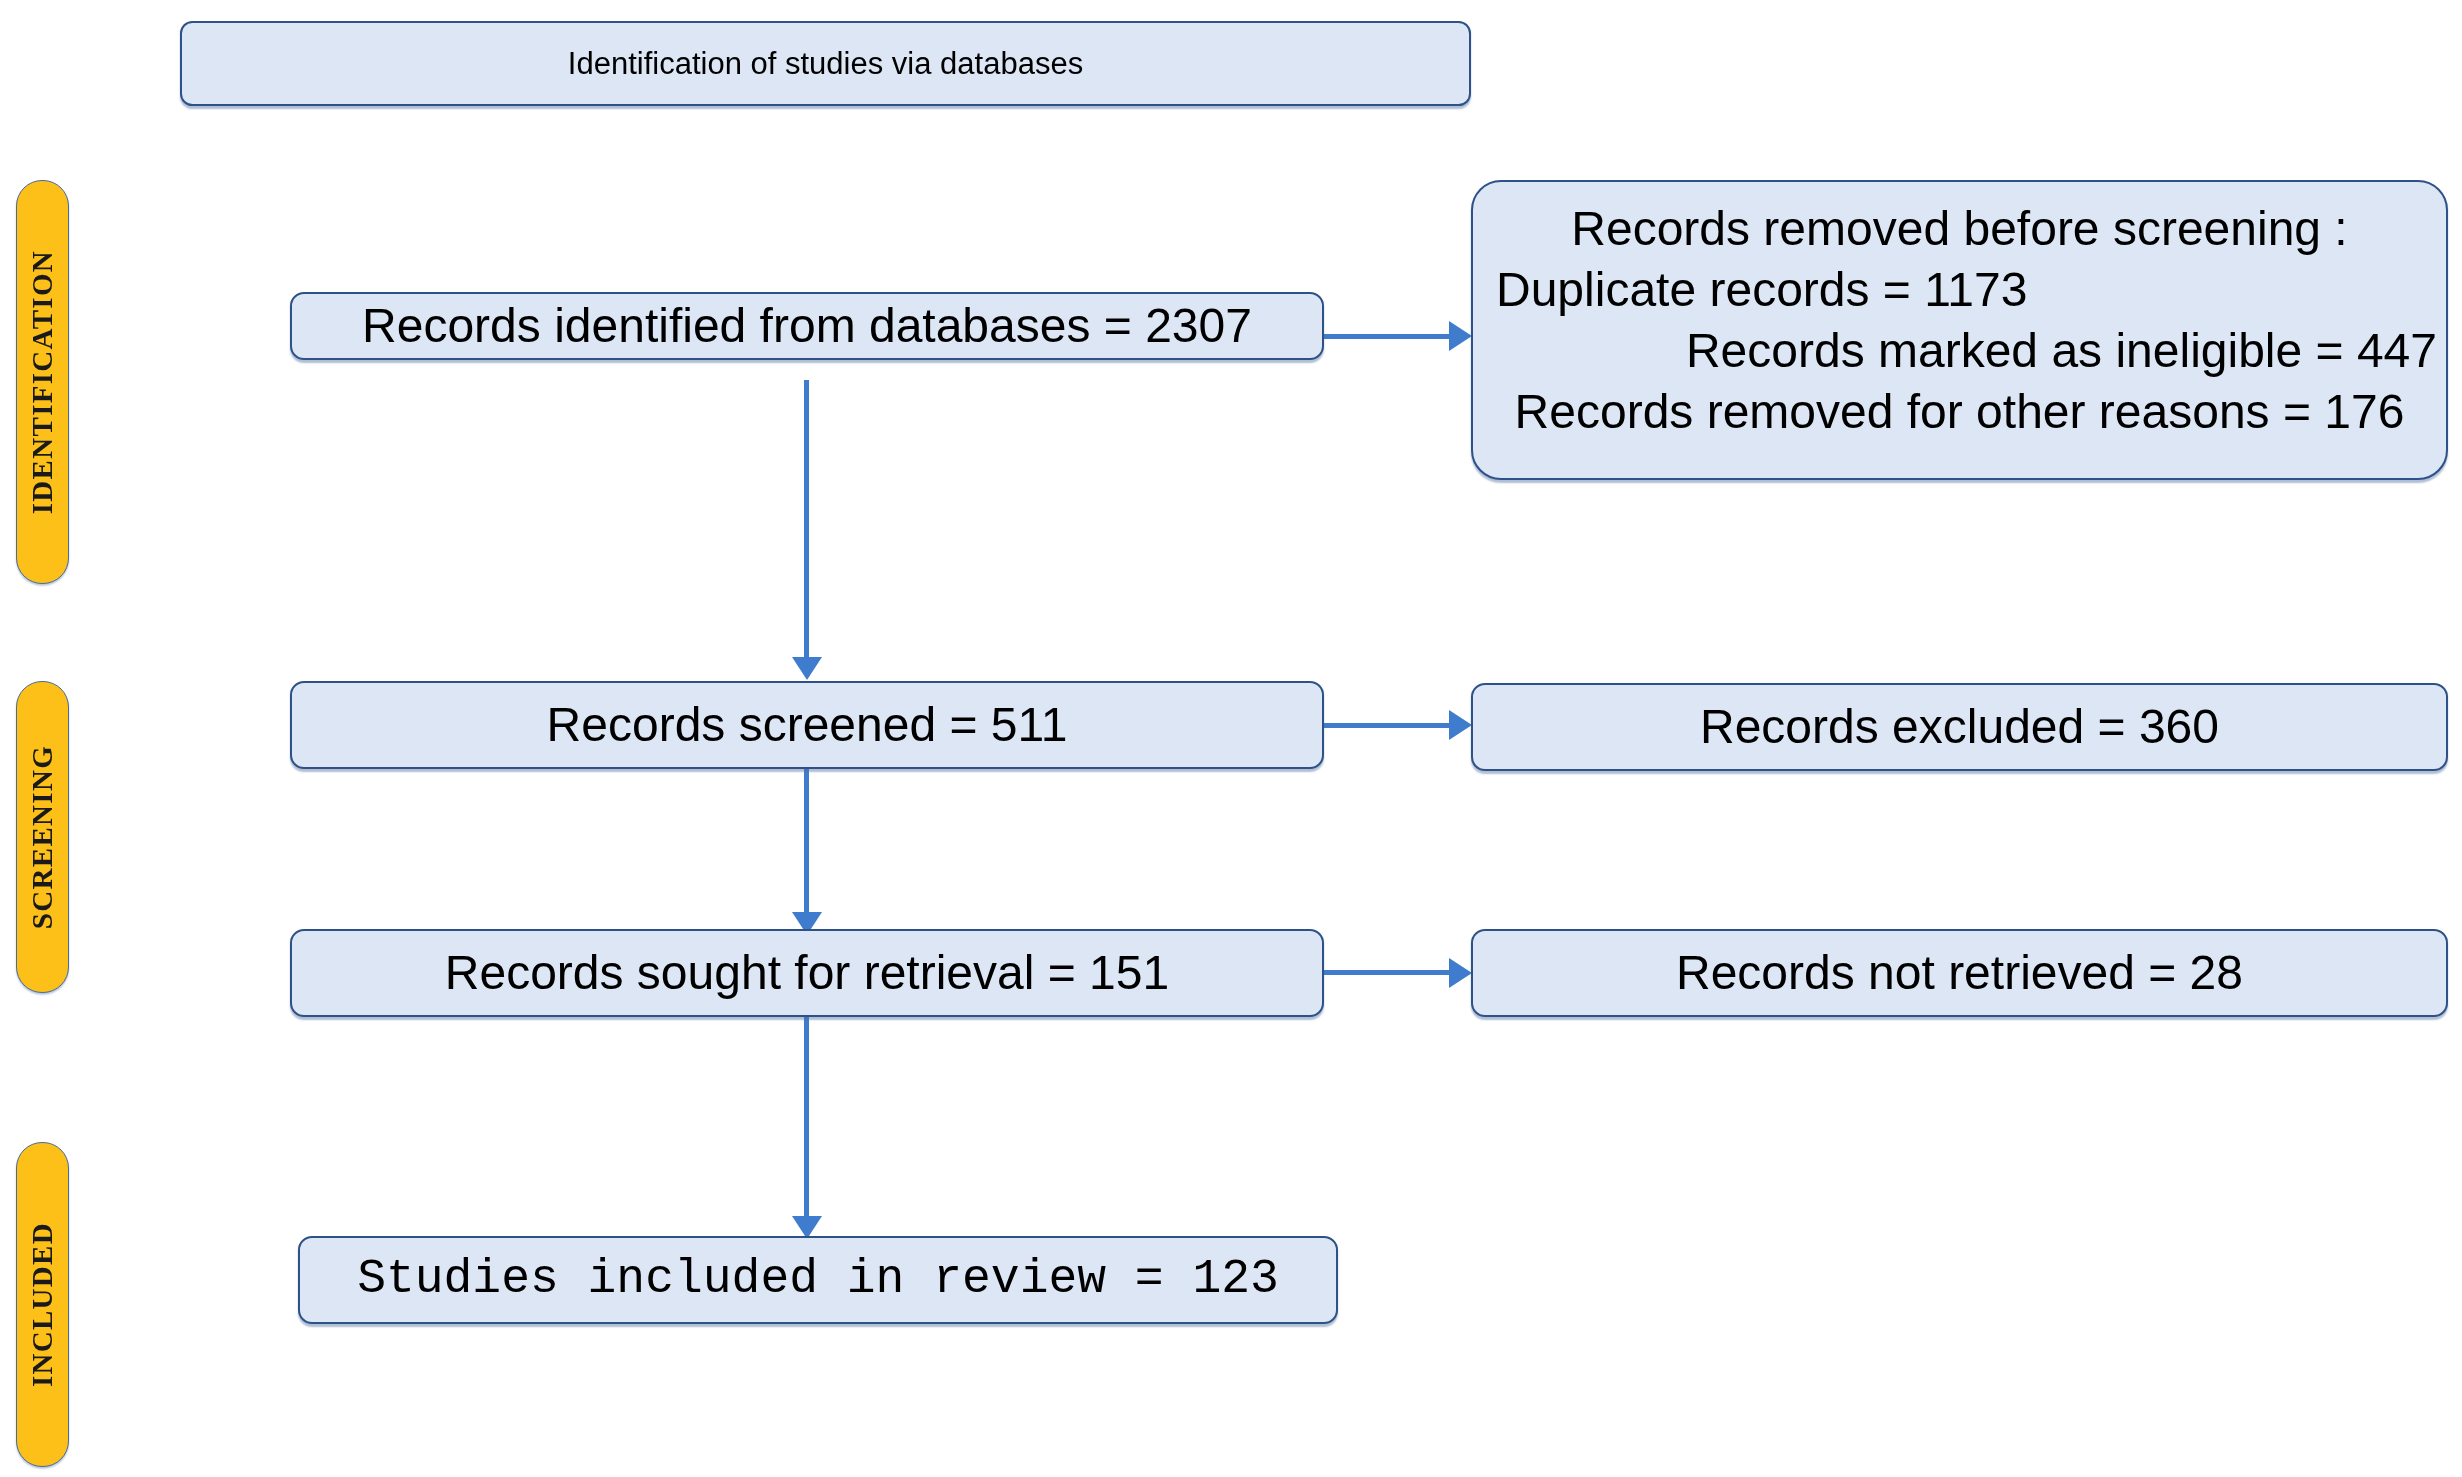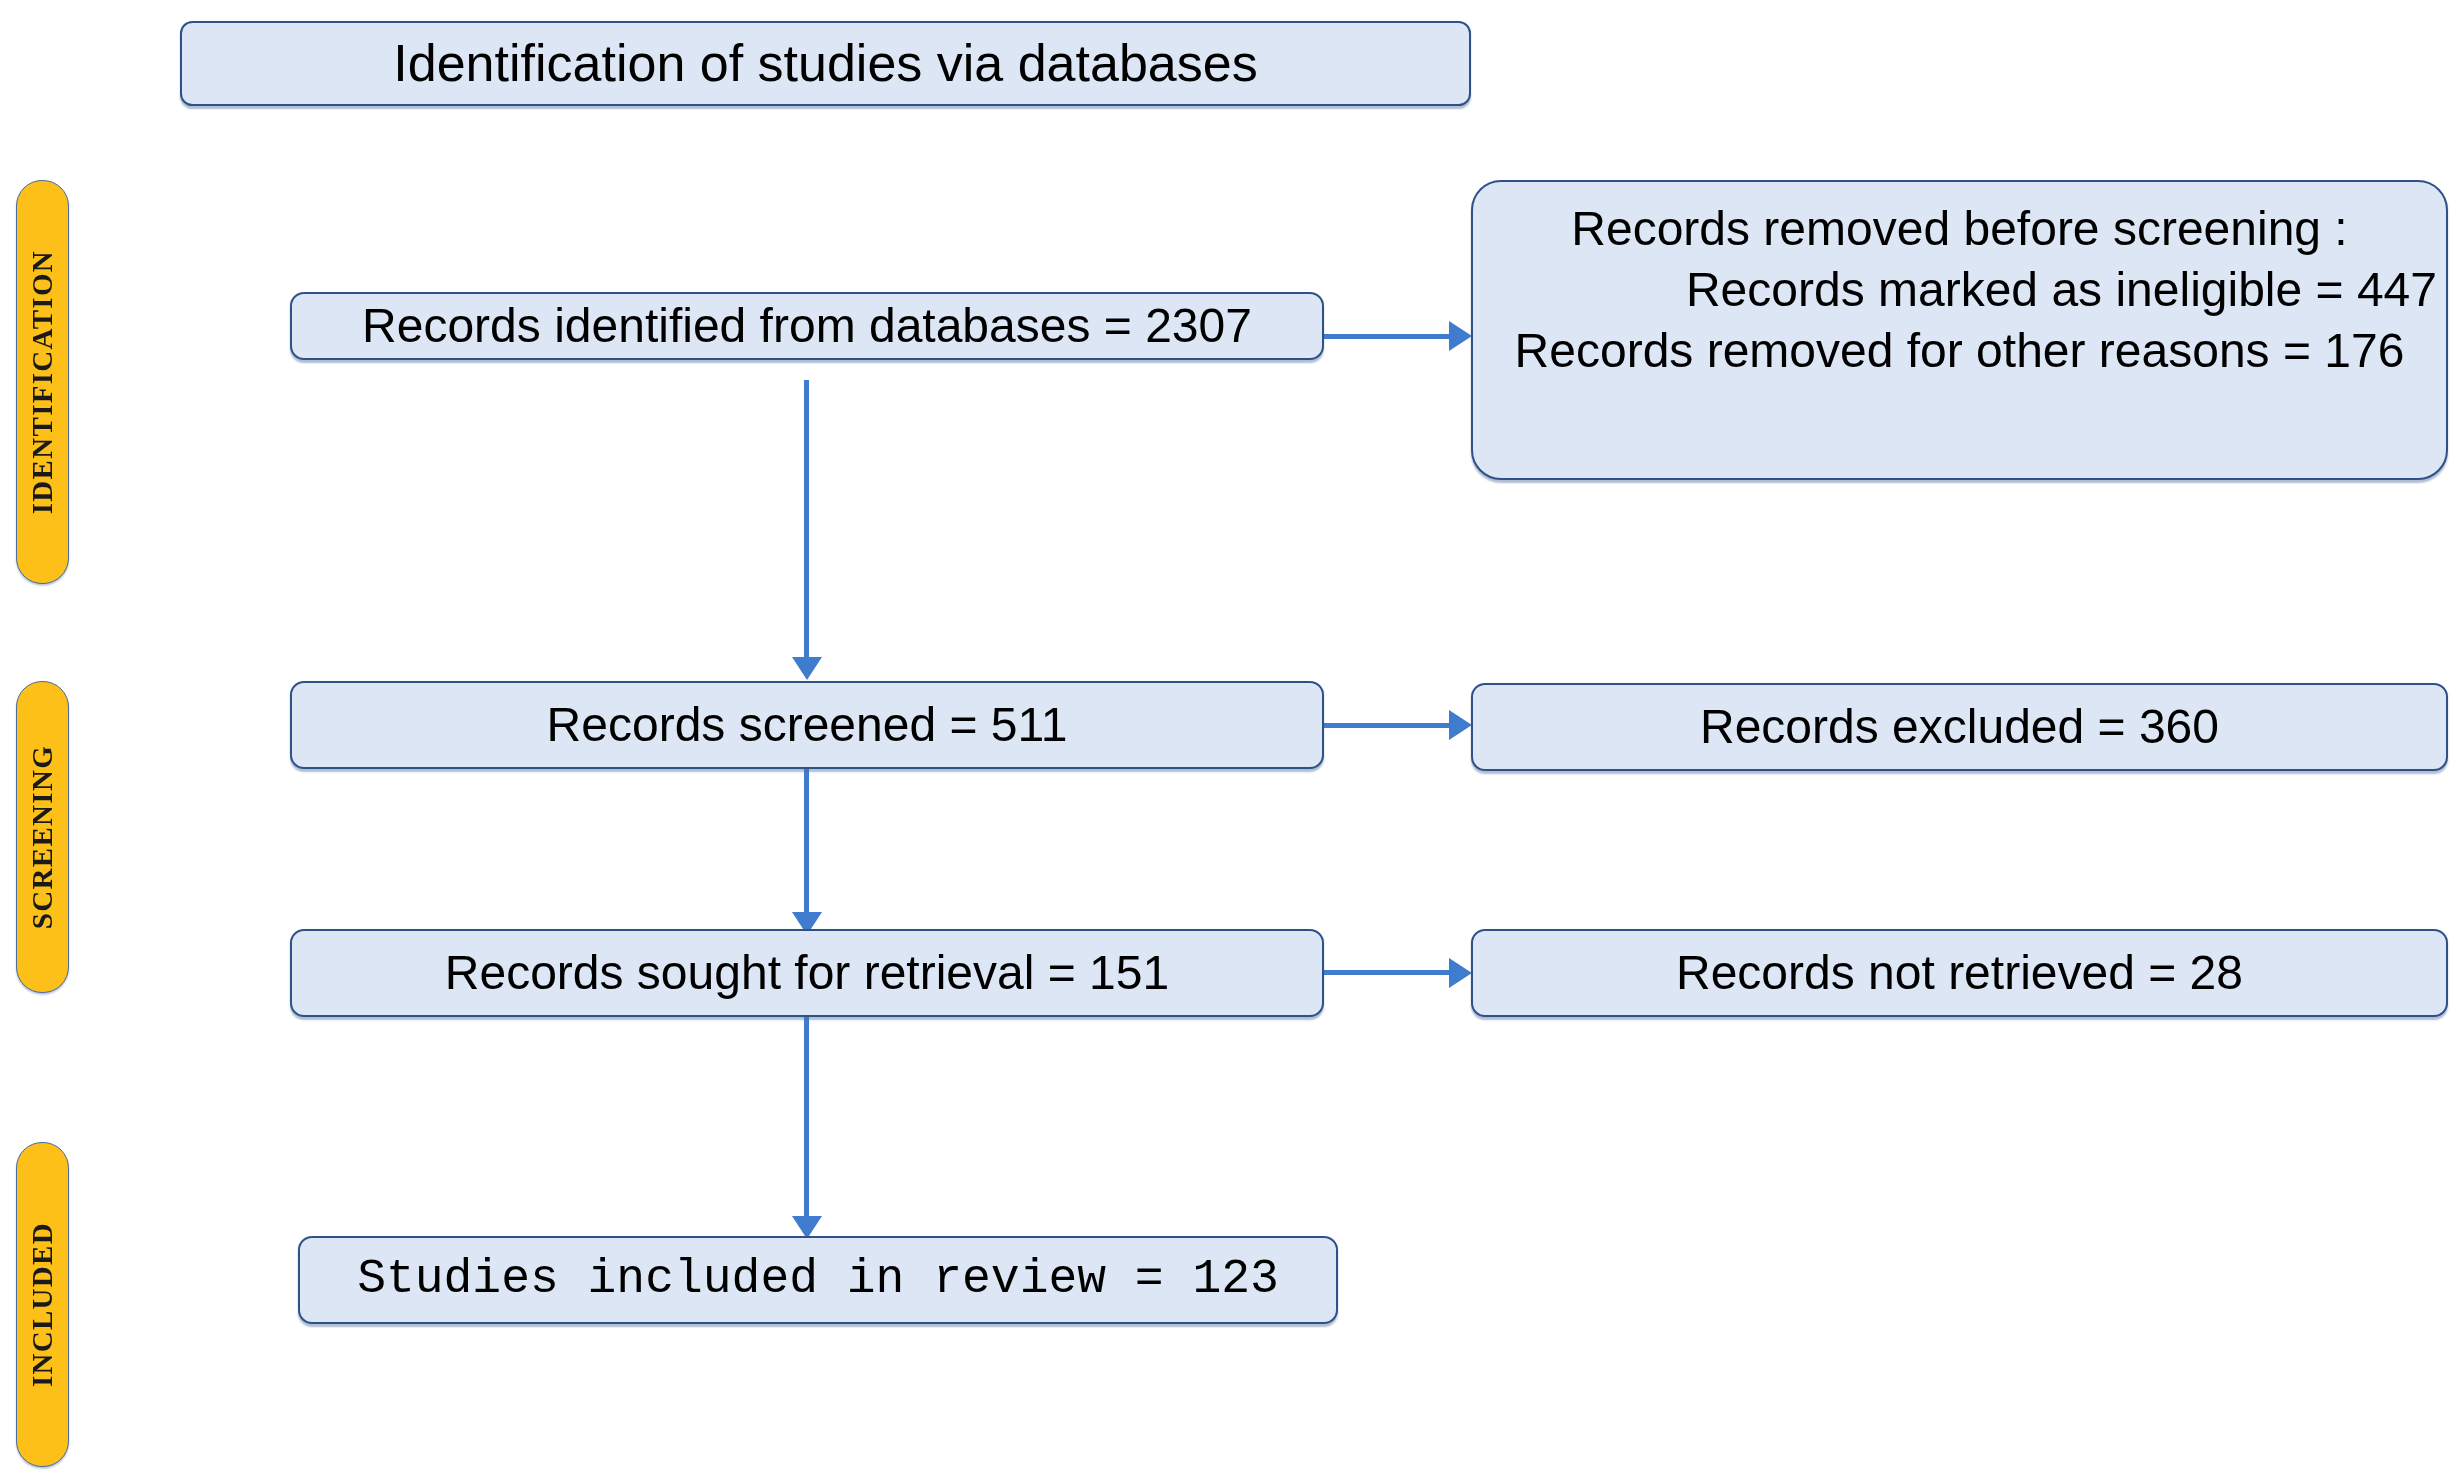--- a/index.html
+++ b/index.html
@@ -46,21 +46,21 @@
     box-sizing: border-box;
   }
 
   
   #title-box {
     left: 180px;
     top: 21px;
     width: 1291px;
     height: 85px;
     border-radius: 12.3px;
-    font-size: 52px;
+    font-size: 31px;
   }
 
   
   .stage-bar {
     position: absolute;
     box-sizing: border-box;
     left: 16px;
     width: 53px;
     background: #fcc018;
     border: 1.8px solid #4a6c9b;
@@ -160,20 +160,21 @@
     <span class="txt">Records sought for retrieval = 151</span>
   </div>
 
   <div class="box" style="left:298px; top:1236px; width:1040px; height:88px;font-family:Liberation Mono, monospace;">
     <span class="txt">Studies included in review = 123</span>
   </div>
 
   <div class="box soft" style="left:1471px; top:180px; width:977px; height:300px;
               display:block; padding:19.3px 0 0 0;">
     <div style="text-align:center; padding:0 23px;">Records removed before screening :</div>
+    <div style="text-align:left; padding:0 23px; margin-top:5.3px;">Duplicate records = 1173</div>
     <div style="text-align:right; padding:0 9px; margin-top:5.3px;">Records marked as ineligible = 447</div>
     <div style="text-align:center; padding:0 23px; margin-top:5.3px;">Records removed for other reasons = 176</div>
   </div>
 
   <div class="box" style="left:1471px; top:683px; width:977px; height:88px;">
     <span class="txt">Records excluded = 360</span>
   </div>
 
   <div class="box" style="left:1471px; top:929px; width:977px; height:88px;">
     <span class="txt">Records not retrieved = 28</span>

